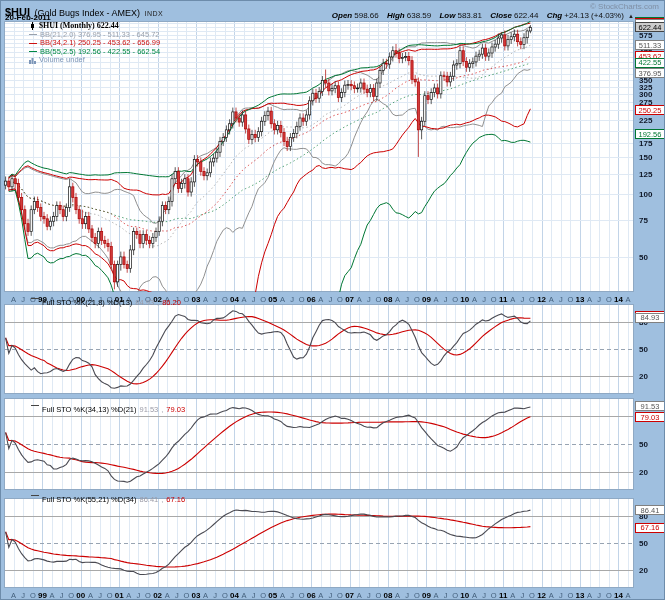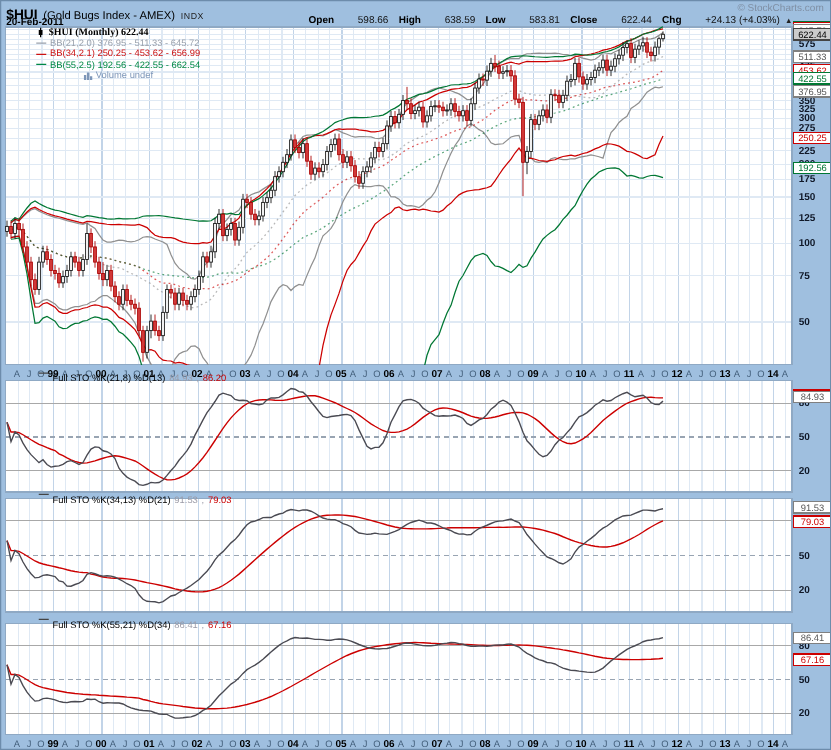--- a/index.html
+++ b/index.html
@@ -8,30 +8,30 @@
          border:1px solid #6d8cab;box-sizing:border-box;}
   #plot{position:absolute;left:0;top:0;}
   .abs{position:absolute;white-space:nowrap;}
   #title{left:4px;top:1px;color:#000;}
   #title .sym{font-size:11px;font-weight:bold;}
   #title .nm{font-size:9px;}
   #title .ex{font-size:7px;letter-spacing:.5px;color:#222;}
   #date{left:4px;top:12px;font-size:8px;font-weight:bold;color:#000;}
   #credit{right:5px;top:1px;font-size:8px;color:#7f8fa4;}
   #quote{right:30px;top:10px;font-size:8px;color:#111;}
-  #quote b{margin-left:6px;color:#000;}
-  #quote .v{margin-left:19px;}
+  #quote b{margin-left:6px;color:#000;font-style:italic;}
+  #quote .v{margin-left:2px;}
   #quote .arr{font-size:6px;color:#222;margin-left:2px;}
   #legend{left:28px;top:21px;font-size:7.5px;line-height:8.5px;}
   #legend .row{display:flex;align-items:center;gap:3px;}
   #legend .series{font-size:8px;font-weight:bold;color:#000;font-family:Liberation Serif, serif;}
   #legend .bb1{color:#9aa1ac;}
   #legend .bb2{color:#cc1111;align-items:center;}
   #legend .bb3{color:#008844;}
-  #legend .vol{color:#7d96b8;justify-content:center;}
+  #legend .vol{color:#7d96b8;}
   .sw{display:inline-block;width:8px;border-top:1px solid currentColor;height:0;}
   .plegend{left:30px;font-size:7.5px;color:#000;display:flex;align-items:flex-start;gap:3px;}
   .plegend .sw{color:#444;}
   .plegend .kv{color:#9a9aa6;}
   .plegend .dv{color:#cc0000;}
 </style>
 </head>
 <body>
 
 <div id="frame">
@@ -966,21 +966,21 @@
     </div>
   </div>
 
   <div class="plegend abs" style="top:297px">
     <span class="sw"></span>
     <span>Full STO %K(21,8) %D(13)</span>
     <span class="kv">84.93</span>
       <span class="kv">, </span>
     <span class="dv">86.20</span>
   </div>
-  <div class="plegend abs" style="top:394px">
+  <div class="plegend abs" style="top:404px">
     <span class="sw"></span>
     <span>Full STO %K(34,13) %D(21)</span>
     <span class="kv">91.53</span>
       <span class="kv">, </span>
     <span class="dv">79.03</span>
   </div>
   <div class="plegend abs" style="top:494px">
     <span class="sw"></span>
     <span>Full STO %K(55,21) %D(34)</span>
     <span class="kv">86.41</span>

